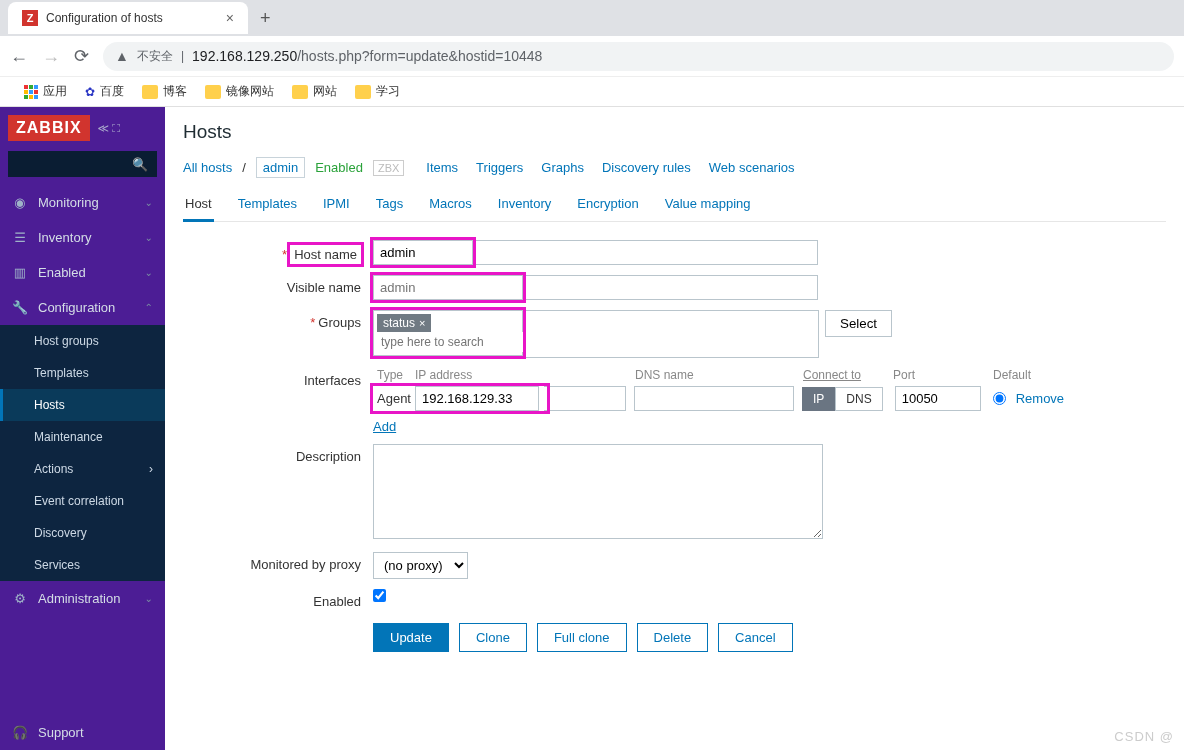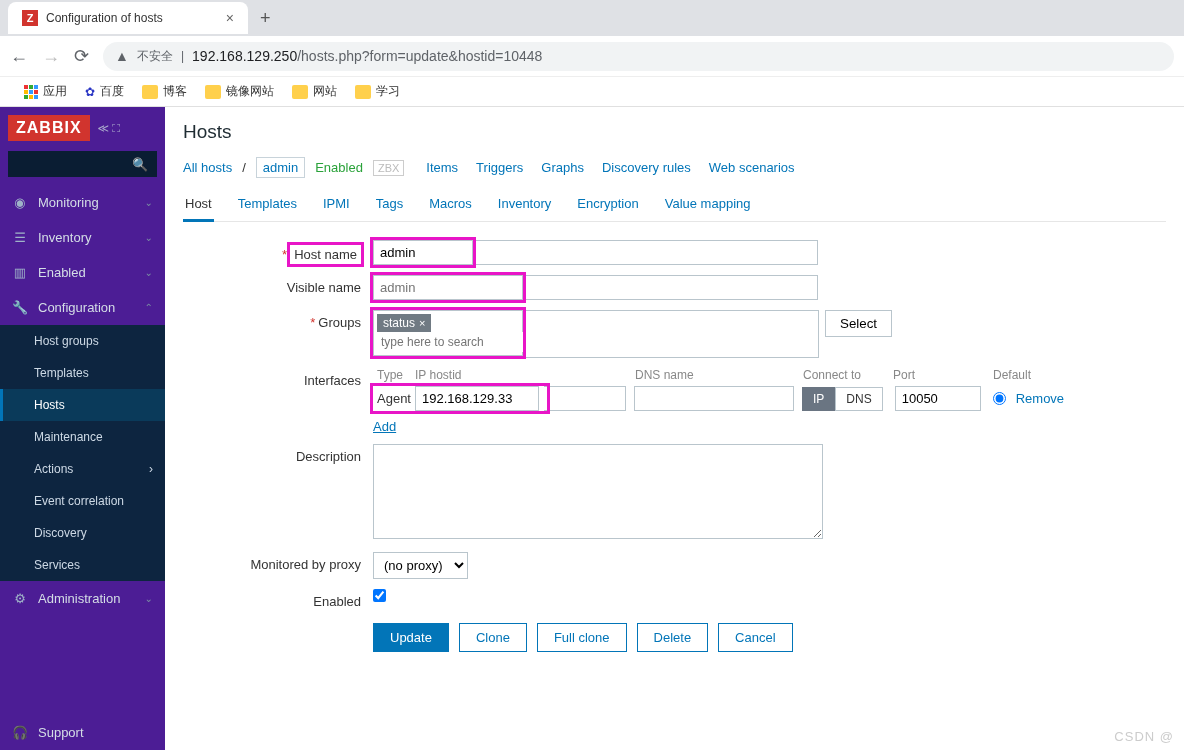--- a/index.html
+++ b/index.html
@@ -73,21 +73,21 @@
 
 
 .hl { position: relative; }
 .hl::after { content:""; position:absolute; left:-3px; top:-3px; right:-3px; bottom:-3px; border: 3px solid #e815c7; pointer-events:none; }
 
 
 .iface-head { display: flex; gap: 0; font-size: 12px; color: #888; margin-bottom: 4px; }
 .iface-head .c1 { width: 42px; padding-left: 4px; }
 .iface-head .c2 { width: 220px; }
 .iface-head .c3 { width: 168px; }
-.iface-head .c4 { width: 90px; }
+.iface-head .c4 { width: 90px; text-decoration: underline; }
 .iface-head .c5 { width: 100px; }
 .iface-head .c6 { width: 70px; }
 .iface-row { display: flex; align-items: center; gap: 0; }
 .iface-row .type { width: 42px; padding: 5px 4px; font-size: 13px; }
 .iface-row input.ip { width: 212px; margin-right: 8px; }
 .iface-row input.dns { width: 160px; margin-right: 8px; }
 .conn-toggle { display: flex; margin-right: 12px; }
 .conn-btn { border: 1px solid #b9c5cc; padding: 4px 10px; font-size: 12px; cursor: pointer; background: #fff; }
 .conn-btn.active { background: #6a7582; color: #fff; border-color: #6a7582; }
 .iface-row input.port { width: 86px; margin-right: 12px; }
@@ -274,21 +274,21 @@
           <div style="border:1px solid #b9c5cc;border-left:none;width:296px;height:48px;"></div>
           <button class="btn-select">Select</button>
         </div>
       </div>
 
       <div class="form-row">
         <div class="form-label">Interfaces</div>
         <div class="form-ctrl">
           <div class="iface-head">
             <div class="c1">Type</div>
-            <div class="c2">IP hostid</div>
+            <div class="c2">IP address</div>
             <div class="c3">DNS name</div>
             <div class="c4">Connect to</div>
             <div class="c5">Port</div>
             <div class="c6">Default</div>
           </div>
           <div class="iface-row">
             <span class="hl" style="display:inline-flex;align-items:center;">
               <div class="type">Agent</div>
               <input type="text" class="ip" style="width: 124px;" value="192.168.129.33">
             </span>

